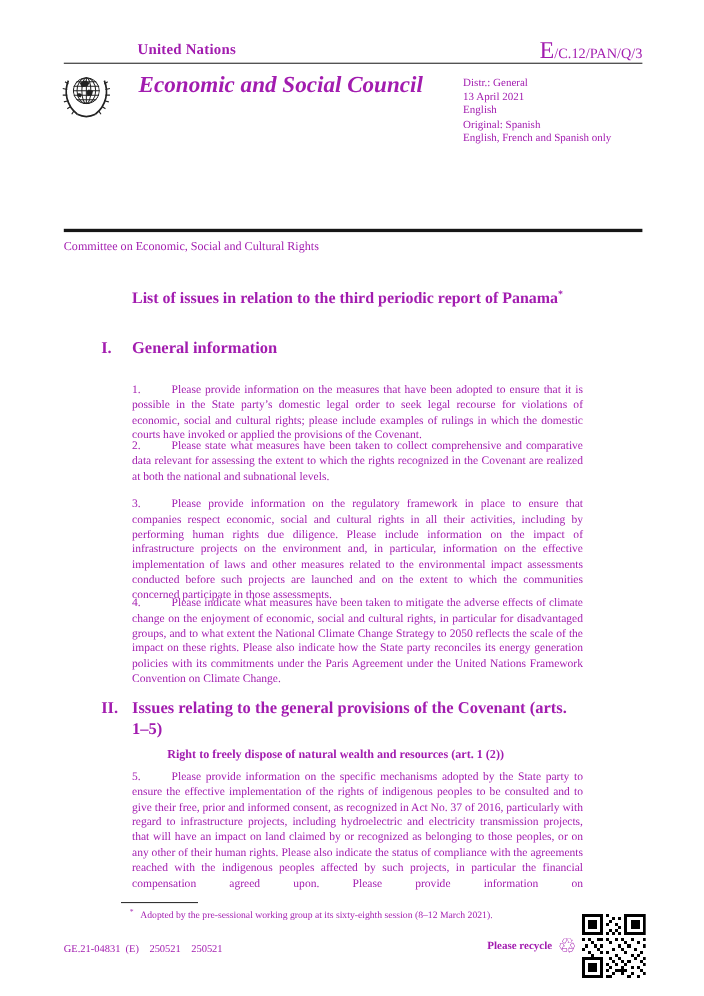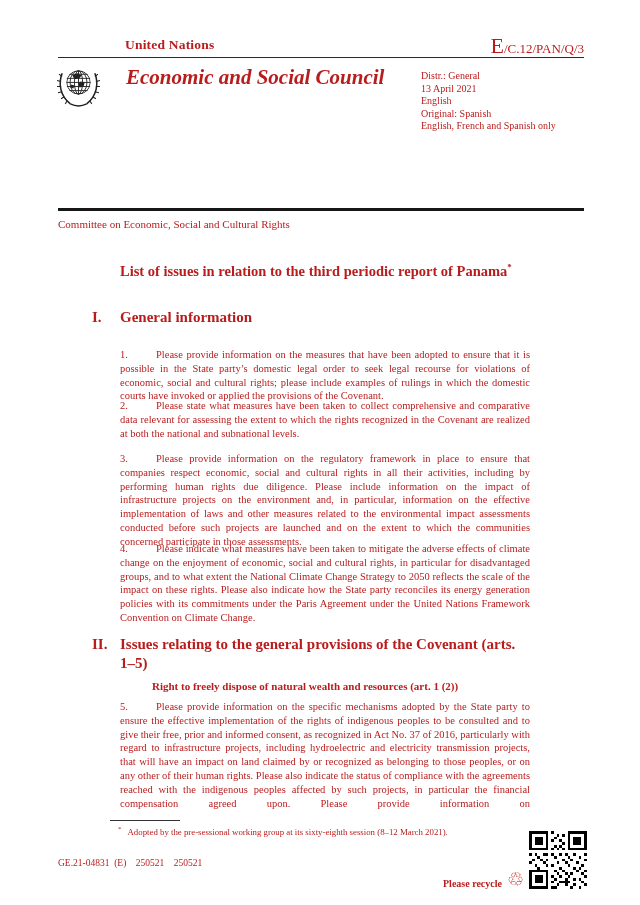--- a/index.html
+++ b/index.html
@@ -1,19 +1,19 @@
 <!DOCTYPE html>
 <html><head>
 <meta charset="utf-8">
 <style>
   * { margin:0; padding:0; box-sizing:border-box; }
   html,body { background:#ffffff; }
   .page {
     position:relative; width:640px; height:905px; background:#fff;
-    color:#b91c1c; font-family:"Liberation Serif","DejaVu Serif",serif;
+    color:#a21caf; font-family:"Liberation Serif","DejaVu Serif",serif;
     overflow:hidden;
   }
   
   .org       { position:absolute; left:125px; top:37px; font-size:13.5px; font-weight:bold; letter-spacing:.2px; }
   .sym       { position:absolute; right:56px;  top:33px; white-space:nowrap; }
   .sym-big   { font-size:22px; }
   .sym-small { font-size:13px; }
   .rule-thin { position:absolute; left:58px; right:56px; top:57px; border-top:1.6px solid #2a2a2a; }
   .emblem    { position:absolute; left:55px; top:62px; width:47px; height:47px; }
   .council   { position:absolute; left:126px; top:65px; font-size:21px; font-weight:bold;font-style:italic; }
@@ -33,21 +33,21 @@
   .pnum      { display:inline-block; width:36px; }
   .p-1 { top:336px;margin-top:12px; } .p-2 { top:399px; } .p-3 { top:452px; }
   .p-4 { top:542px; } .p-5 { top:700px; text-align-last:justify; }
   
   .fn        { position:absolute; left:108px; top:820px; width:430px; }
   .fn-rule   { width:70px; border-top:1px solid #333; margin:0 0 4px 2px; }
   .fn-text   { font-size:8.8px; }
   .fn-marker { vertical-align:super; font-size:7px; margin:0 6px 0 10px; }
   
   .doc-id    { position:absolute; left:58px; top:858px; font-size:9.5px; white-space:pre; }
-  .footer-right { position:absolute; right:53px; top:831px; display:flex; align-items:flex-end; gap:5px; }
+  .footer-right { position:absolute; right:53px; top:831px; display:flex; align-items:center; gap:5px; }
   .recycle-label { font-weight:bold; font-size:10px; }
   .recycle-glyph { font-family:"DejaVu Sans",sans-serif; font-size:19px; line-height:1; }
   .qr        { width:58px; height:58px; }
 </style>
 </head>
 <body>
 
 <div class="page">
 
   <div class="org">United Nations</div>

